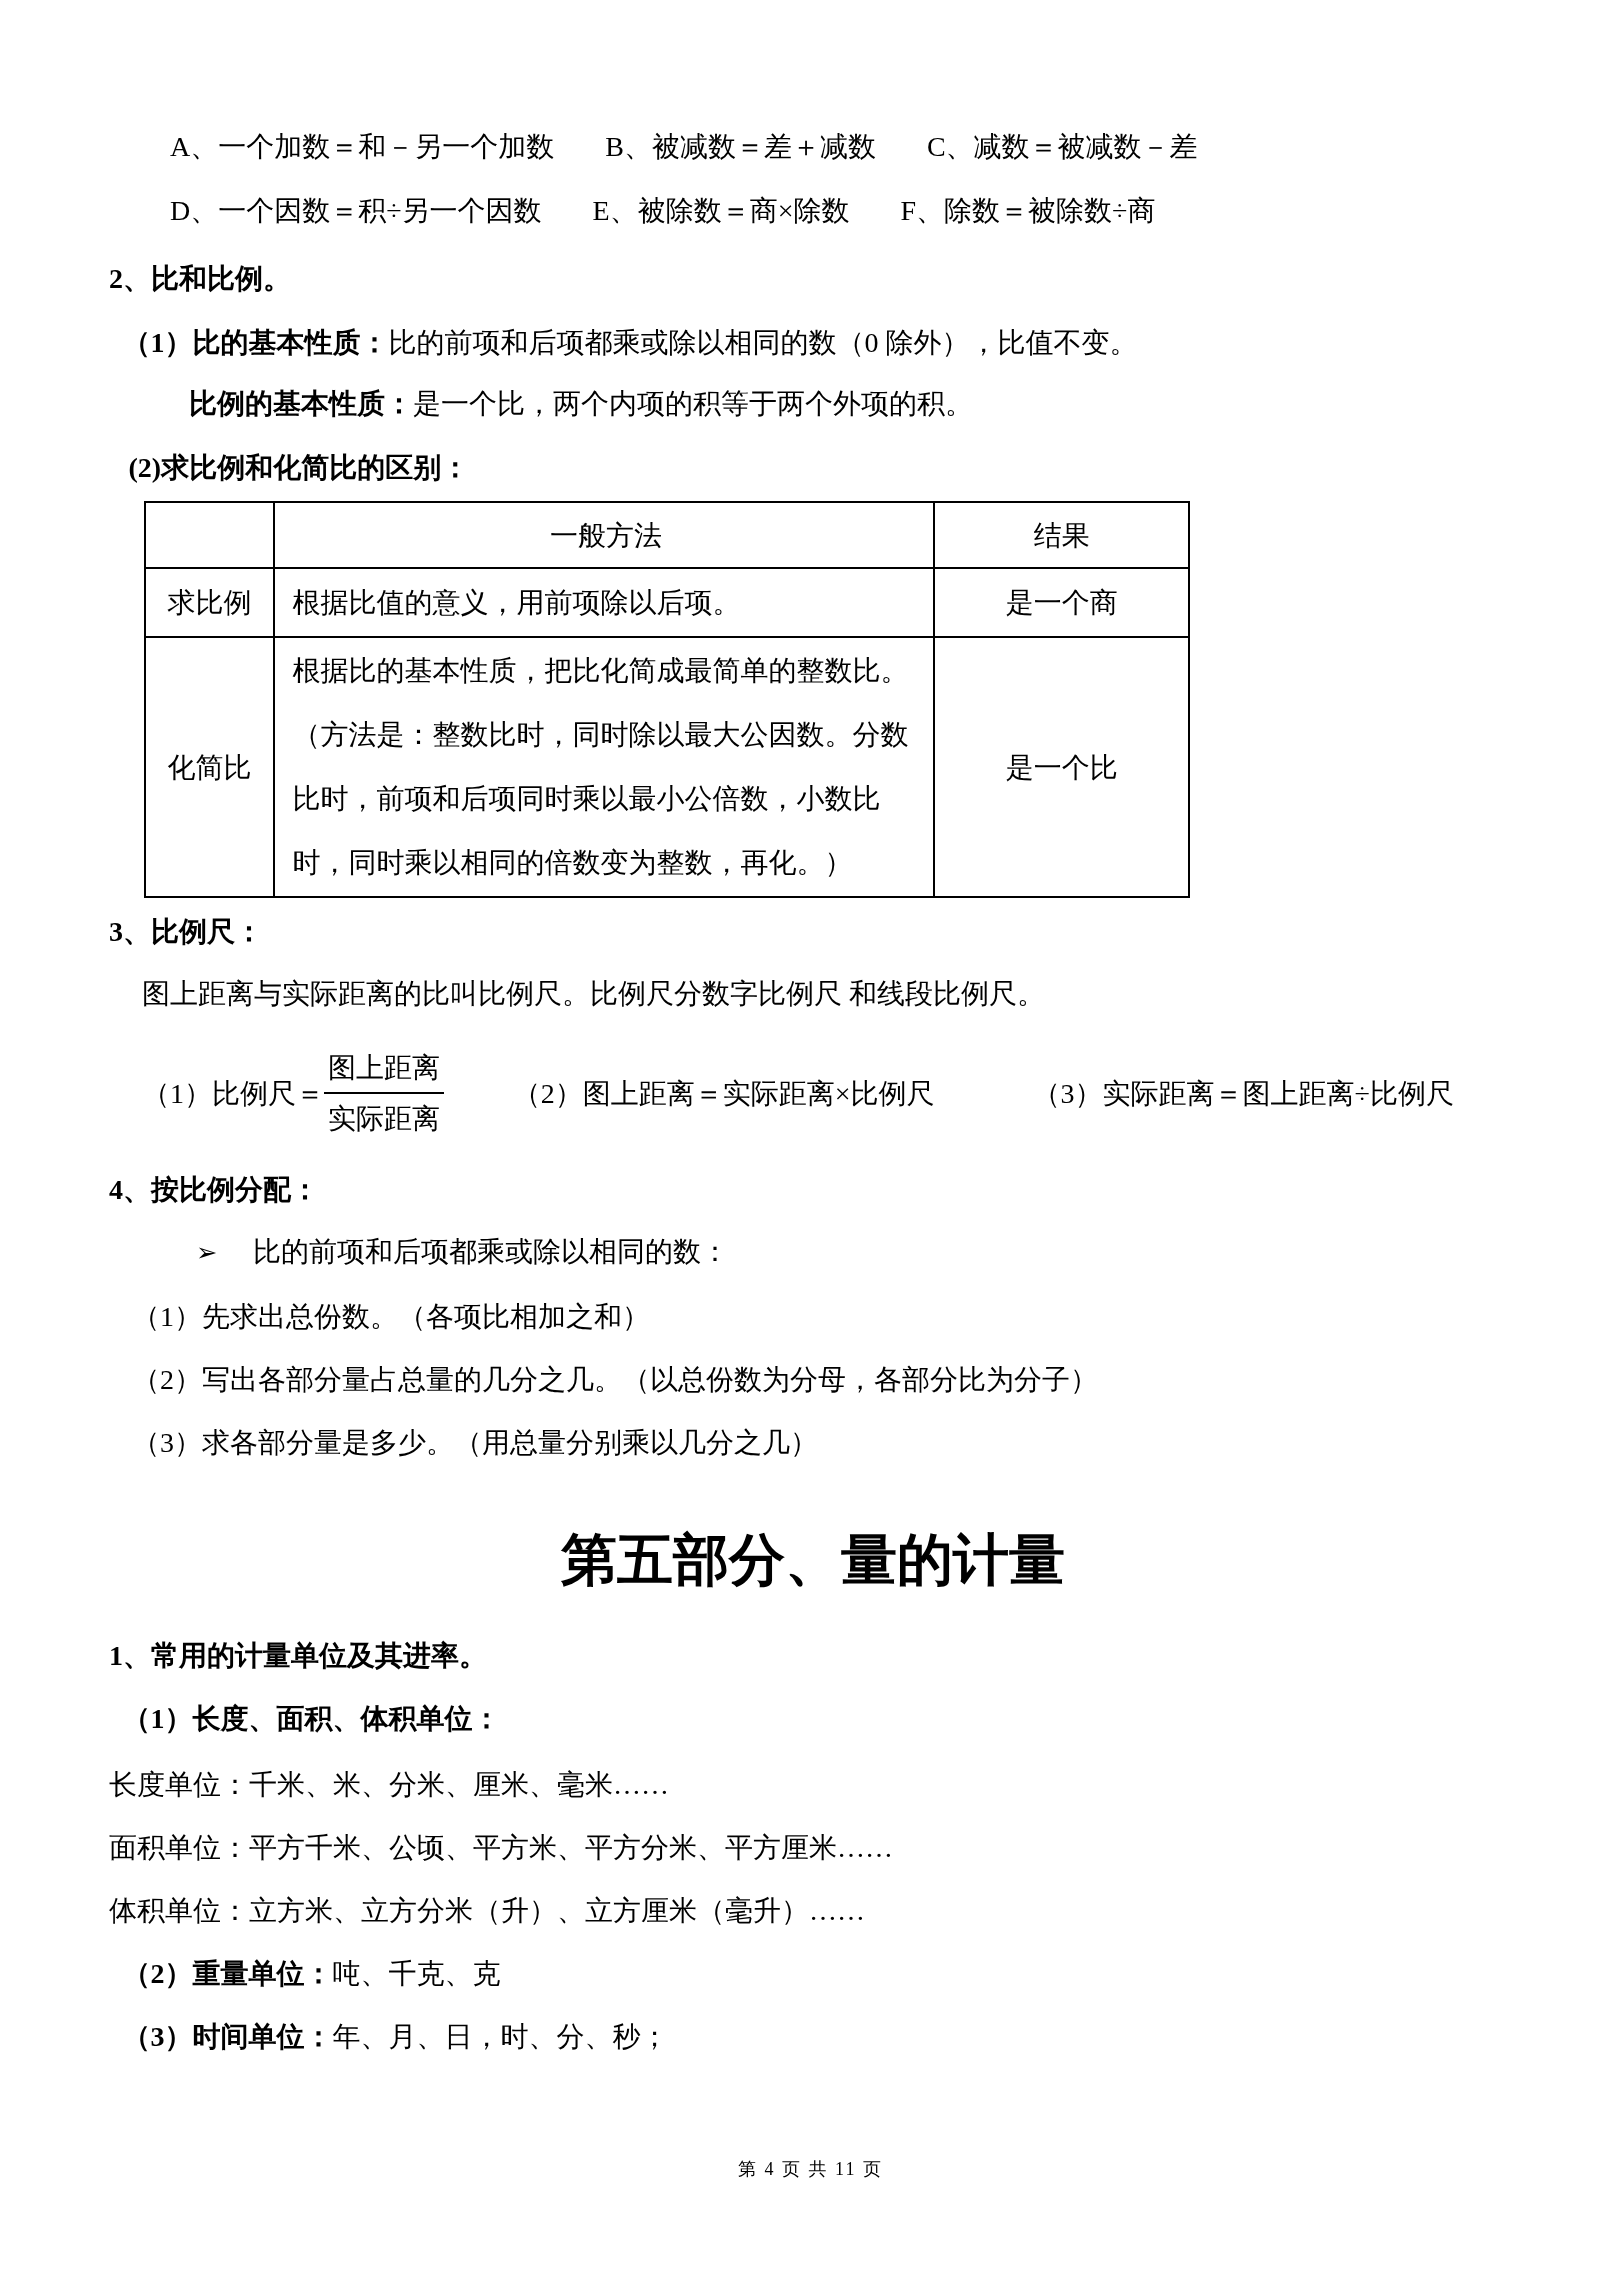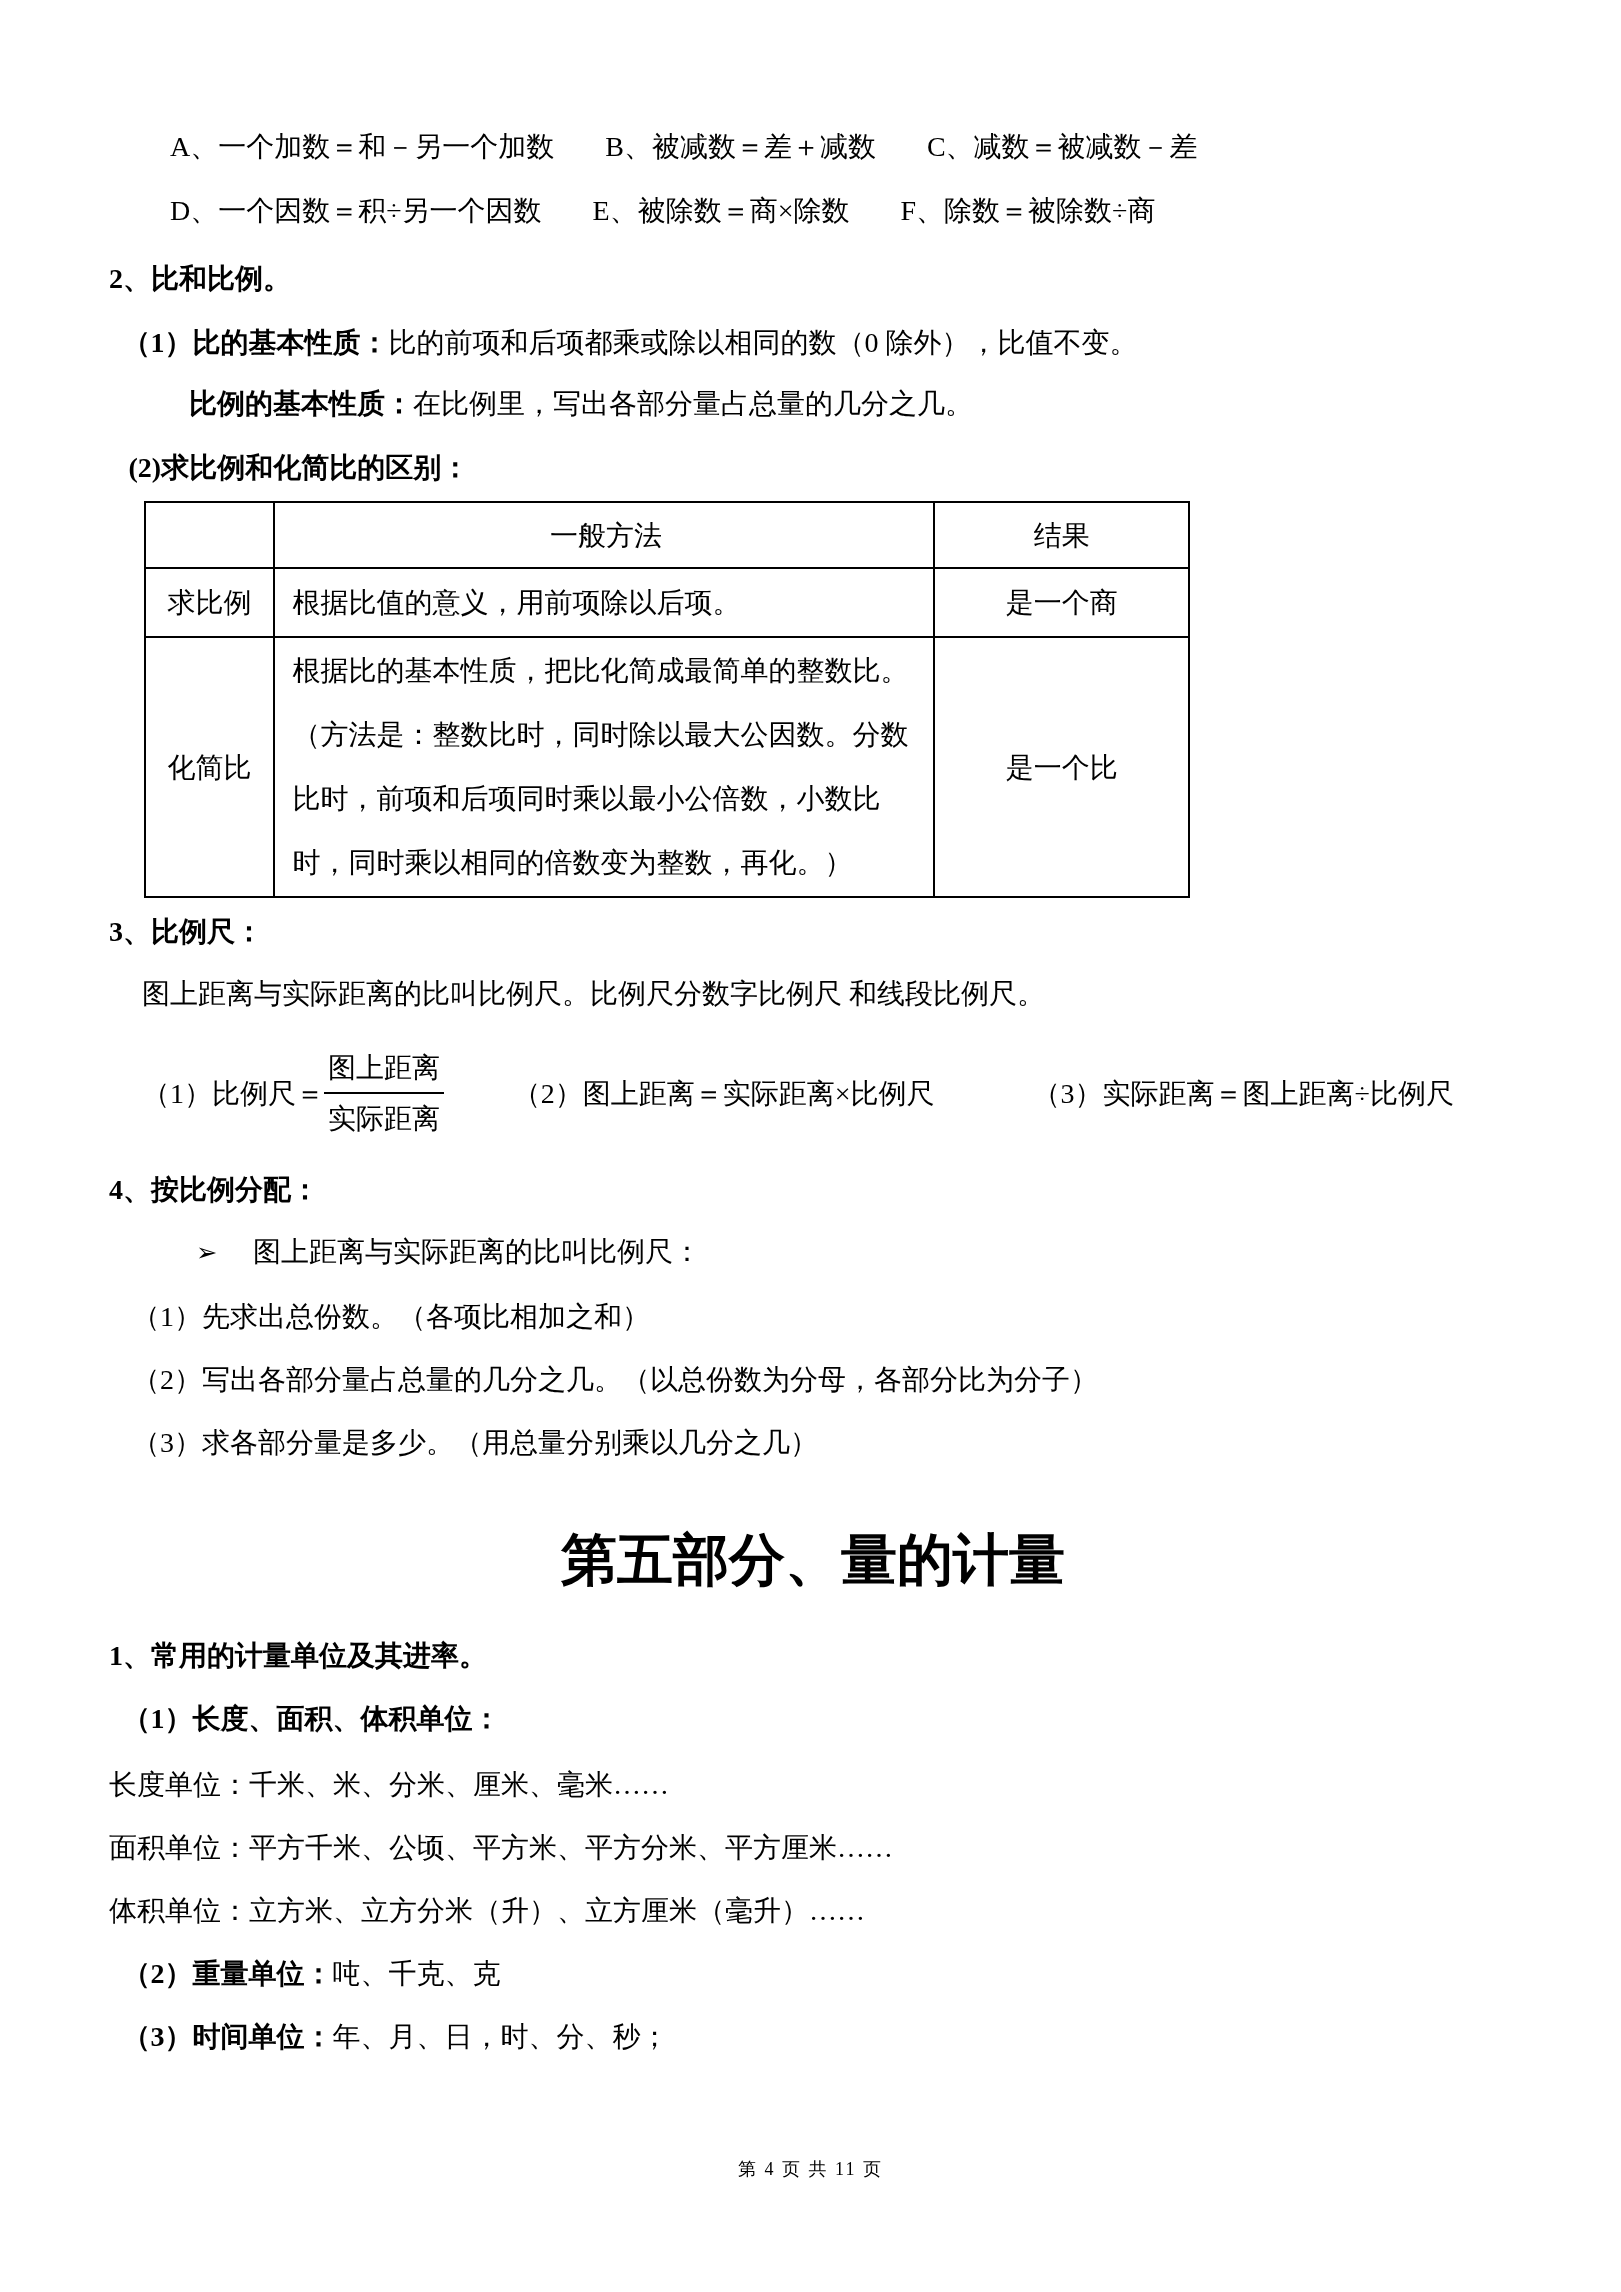--- a/index.html
+++ b/index.html
@@ -82,21 +82,21 @@
     <span>F、除数＝被除数÷商</span>
   </div>
 
   <p class="line l-ratio-title b">2、比和比例。</p>
 
   <p class="line l-p1">
     <span class="b">（1）比的基本性质：</span><span>比的前项和后项都乘或除以相同的数（0 除外），比值不变。</span>
   </p>
 
   <p class="line l-p2">
-    <span class="b">比例的基本性质：</span><span>在比例里，写出各部分量占总量的几分之几。</span>
+    <span class="b">比例的基本性质：</span><span>是一个比，两个内项的积等于两个外项的积。</span>
   </p>
 
   <p class="line l-p3 b">(2)求比例和化简比的区别：</p>
 
   <table class="cmp">
     <tbody>
         <tr class="hdr">
       <td class="c1"></td>
       <td class="c2">一般方法</td>
       <td class="c3">结果</td>
@@ -126,21 +126,21 @@
       </span>
     <span class="f-gap1"></span>
     <span>（2）图上距离＝实际距离×比例尺</span>
     <span class="f-gap2"></span>
     <span>（3）实际距离＝图上距离÷比例尺</span>
   </div>
 
   <p class="line l-s4title b">4、按比例分配：</p>
 
   <p class="line l-bullet">
-    <span class="arrow">➢</span><span>图上距离与实际距离的比叫比例尺：</span>
+    <span class="arrow">➢</span><span>比的前项和后项都乘或除以相同的数：</span>
   </p>
 
   <p class="line l-step">（1）先求出总份数。（各项比相加之和）</p>
   <p class="line l-step">（2）写出各部分量占总量的几分之几。（以总份数为分母，各部分比为分子）</p>
   <p class="line l-step l-step-last">（3）求各部分量是多少。（用总量分别乘以几分之几）</p>
 
   <h1 class="part-heading">第五部分、量的计量</h1>
 
   <p class="line l-p5a b">1、常用的计量单位及其进率。</p>
   <p class="line l-p5b b">（1）长度、面积、体积单位：</p>

